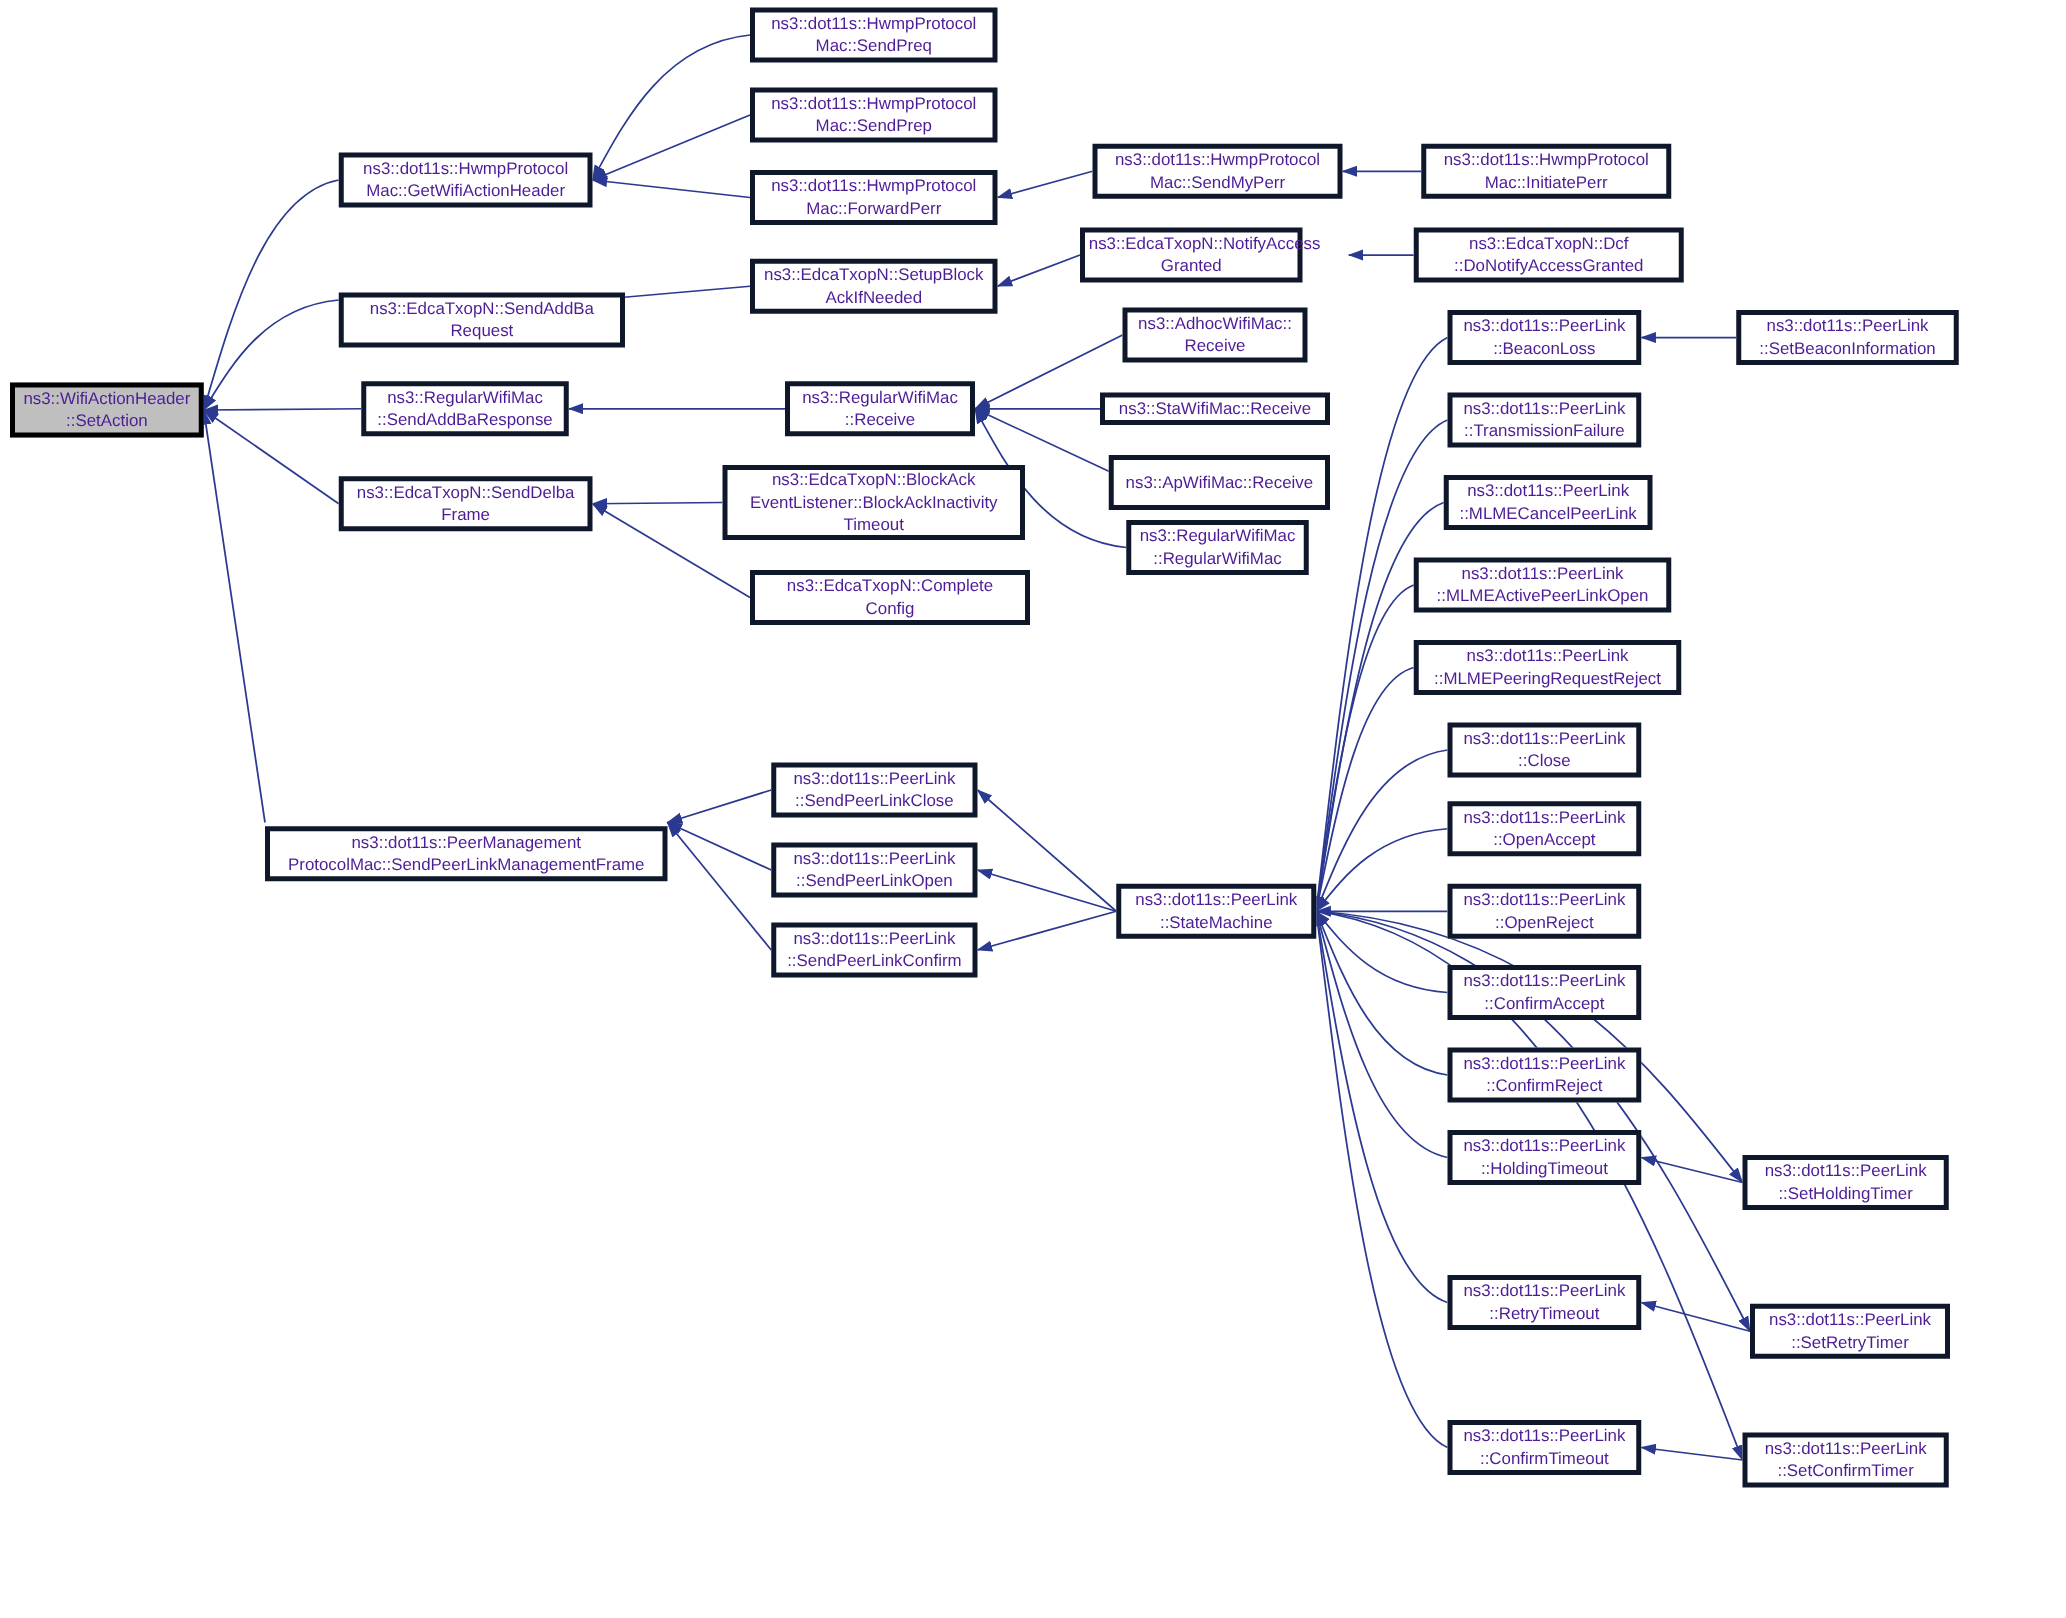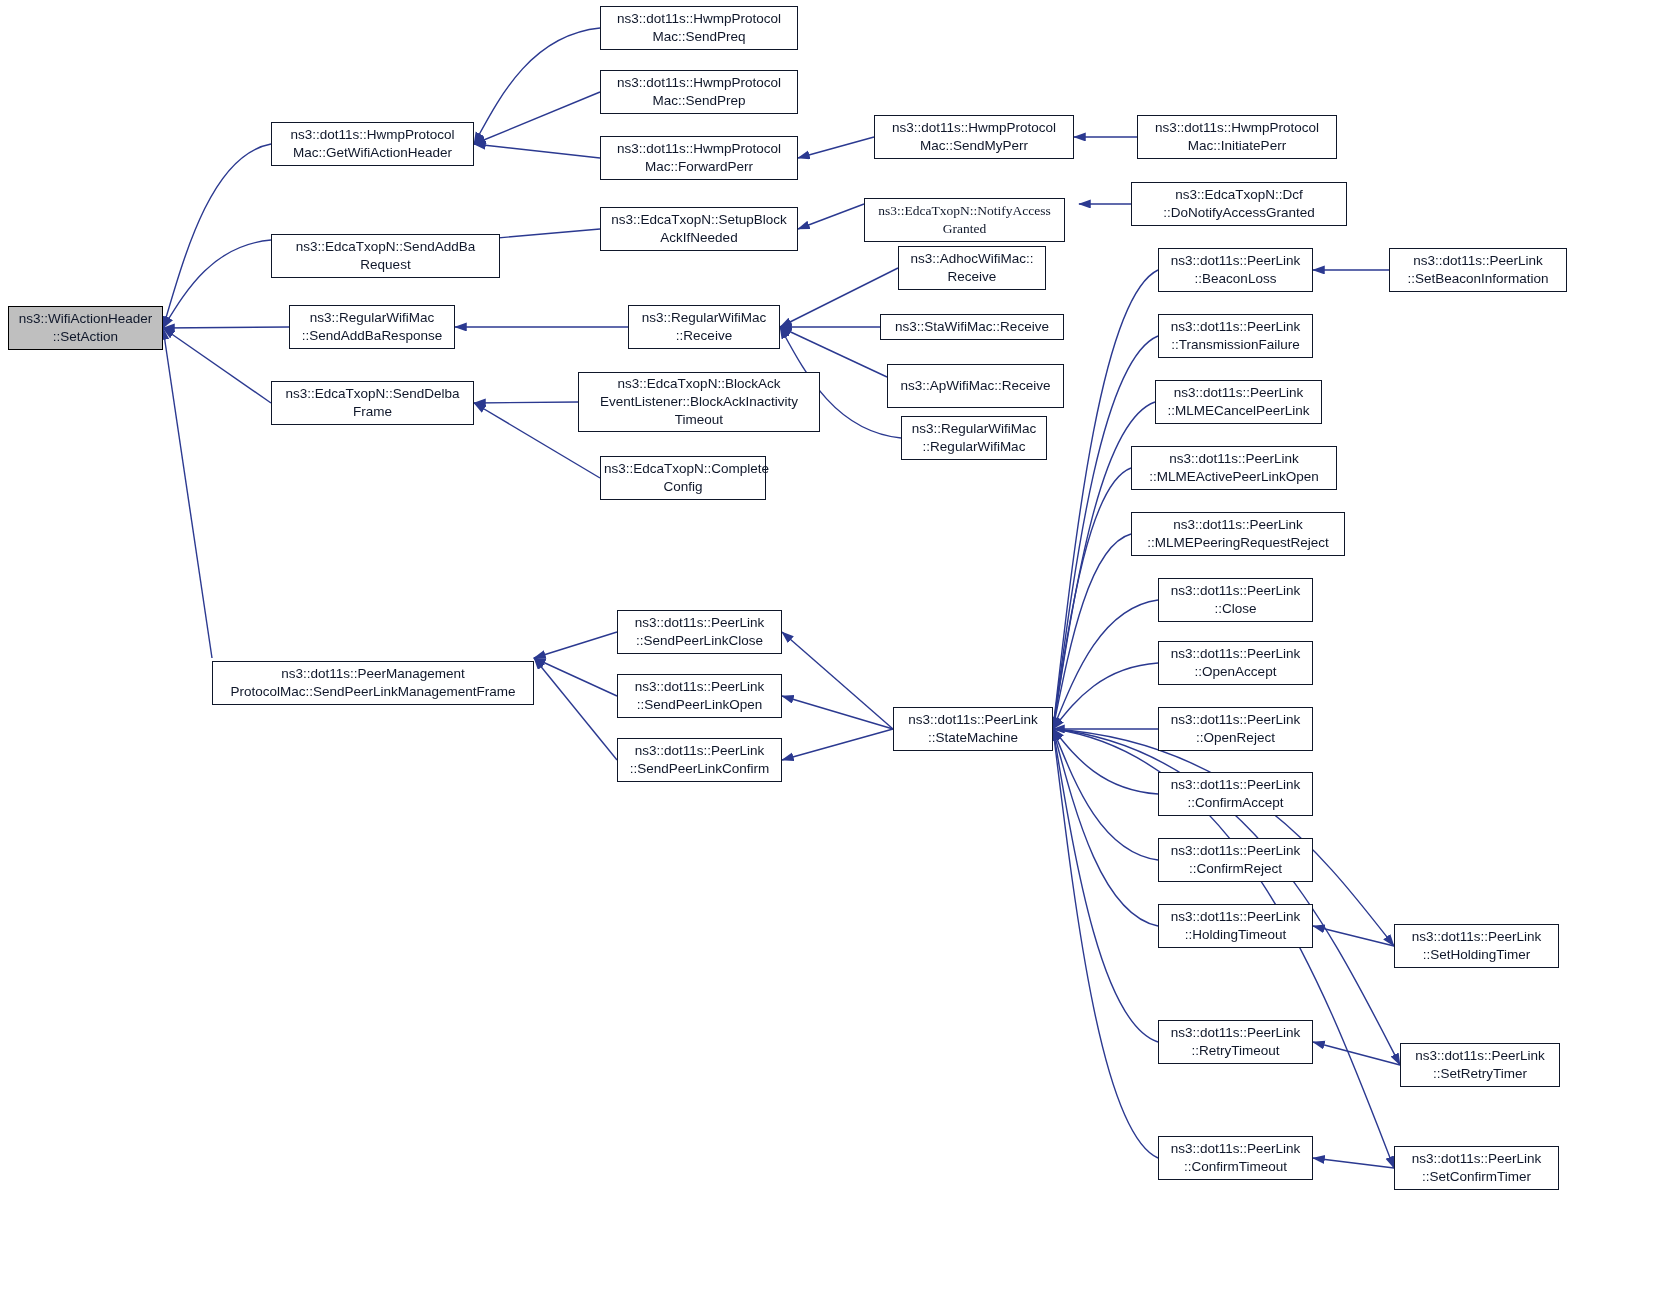--- a/index.html
+++ b/index.html
@@ -19,23 +19,23 @@
     position: absolute;
     left: 0;
     top: 0;
     width: 1653px;
     height: 1294px;
     pointer-events: none;
   }
   .node {
     position: absolute;
     box-sizing: border-box;
-    border: 1px solid #0f172a;
+    border: 4px solid #0f172a;
     background: #ffffff;
-    color: #0f172a;
+    color: #4c1d95;
     font-size: 13.5px;
     line-height: 1.32;
     text-align: center;
     display: flex;
     align-items: center;
     justify-content: flex-start;
     padding: 1px 3px;
     white-space: pre-line;
     z-index: 2;
   }
@@ -127,31 +127,31 @@
 Mac::SendPrep</span></div>
       <div class="node" style="left: 600px; top: 136px; width: 198px; height: 44px;"><span class="node-label">ns3::dot11s::HwmpProtocol
 Mac::ForwardPerr</span></div>
       <div class="node" style="left: 600px; top: 207px; width: 198px; height: 44px;"><span class="node-label">ns3::EdcaTxopN::SetupBlock
 AckIfNeeded</span></div>
       <div class="node" style="left: 628px; top: 305px; width: 152px; height: 44px;"><span class="node-label">ns3::RegularWifiMac
 ::Receive</span></div>
       <div class="node" style="left: 578px; top: 372px; width: 242px; height: 60px;"><span class="node-label">ns3::EdcaTxopN::BlockAck
 EventListener::BlockAckInactivity
 Timeout</span></div>
-      <div class="node" style="left: 600px; top: 456px; width: 166px; height: 44px;"><span class="node-label">ns3::EdcaTxopN::Complete
+      <div class="node" style="left: 600px; top: 456px; width: 224px; height: 44px;"><span class="node-label">ns3::EdcaTxopN::Complete
 Config</span></div>
       <div class="node" style="left: 617px; top: 610px; width: 165px; height: 44px;"><span class="node-label">ns3::dot11s::PeerLink
 ::SendPeerLinkClose</span></div>
       <div class="node" style="left: 617px; top: 674px; width: 165px; height: 44px;"><span class="node-label">ns3::dot11s::PeerLink
 ::SendPeerLinkOpen</span></div>
       <div class="node" style="left: 617px; top: 738px; width: 165px; height: 44px;"><span class="node-label">ns3::dot11s::PeerLink
 ::SendPeerLinkConfirm</span></div>
       <div class="node" style="left: 874px; top: 115px; width: 200px; height: 44px;"><span class="node-label">ns3::dot11s::HwmpProtocol
 Mac::SendMyPerr</span></div>
-      <div class="node" style="left: 864px; top: 198px; width: 201px; height: 44px; font-family: Liberation Serif, serif;"><span class="node-label">ns3::EdcaTxopN::NotifyAccess
+      <div class="node" style="left: 864px; top: 182px; width: 178px; height: 44px;"><span class="node-label">ns3::EdcaTxopN::NotifyAccess
 Granted</span></div>
       <div class="node" style="left: 898px; top: 246px; width: 148px; height: 44px;"><span class="node-label">ns3::AdhocWifiMac::
 Receive</span></div>
       <div class="node" style="left: 880px; top: 314px; width: 184px; height: 26px;"><span class="node-label">ns3::StaWifiMac::Receive</span></div>
       <div class="node" style="left: 887px; top: 364px; width: 177px; height: 44px;"><span class="node-label">ns3::ApWifiMac::Receive</span></div>
       <div class="node" style="left: 901px; top: 416px; width: 146px; height: 44px;"><span class="node-label">ns3::RegularWifiMac
 ::RegularWifiMac</span></div>
       <div class="node" style="left: 893px; top: 707px; width: 160px; height: 44px;"><span class="node-label">ns3::dot11s::PeerLink
 ::StateMachine</span></div>
       <div class="node" style="left: 1137px; top: 115px; width: 200px; height: 44px;"><span class="node-label">ns3::dot11s::HwmpProtocol

